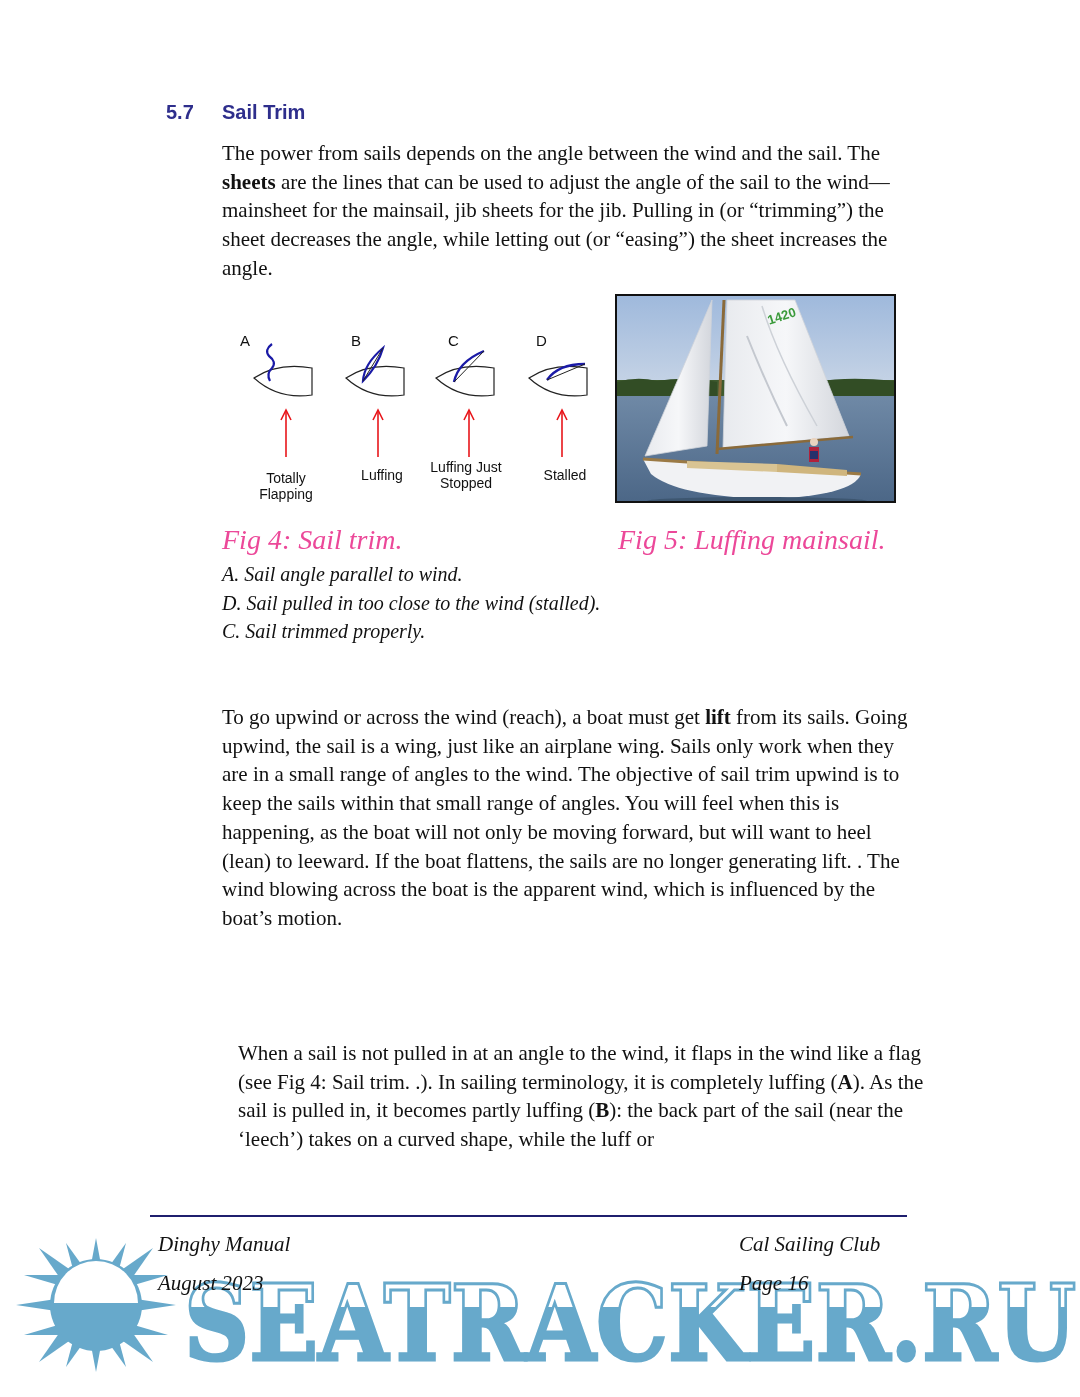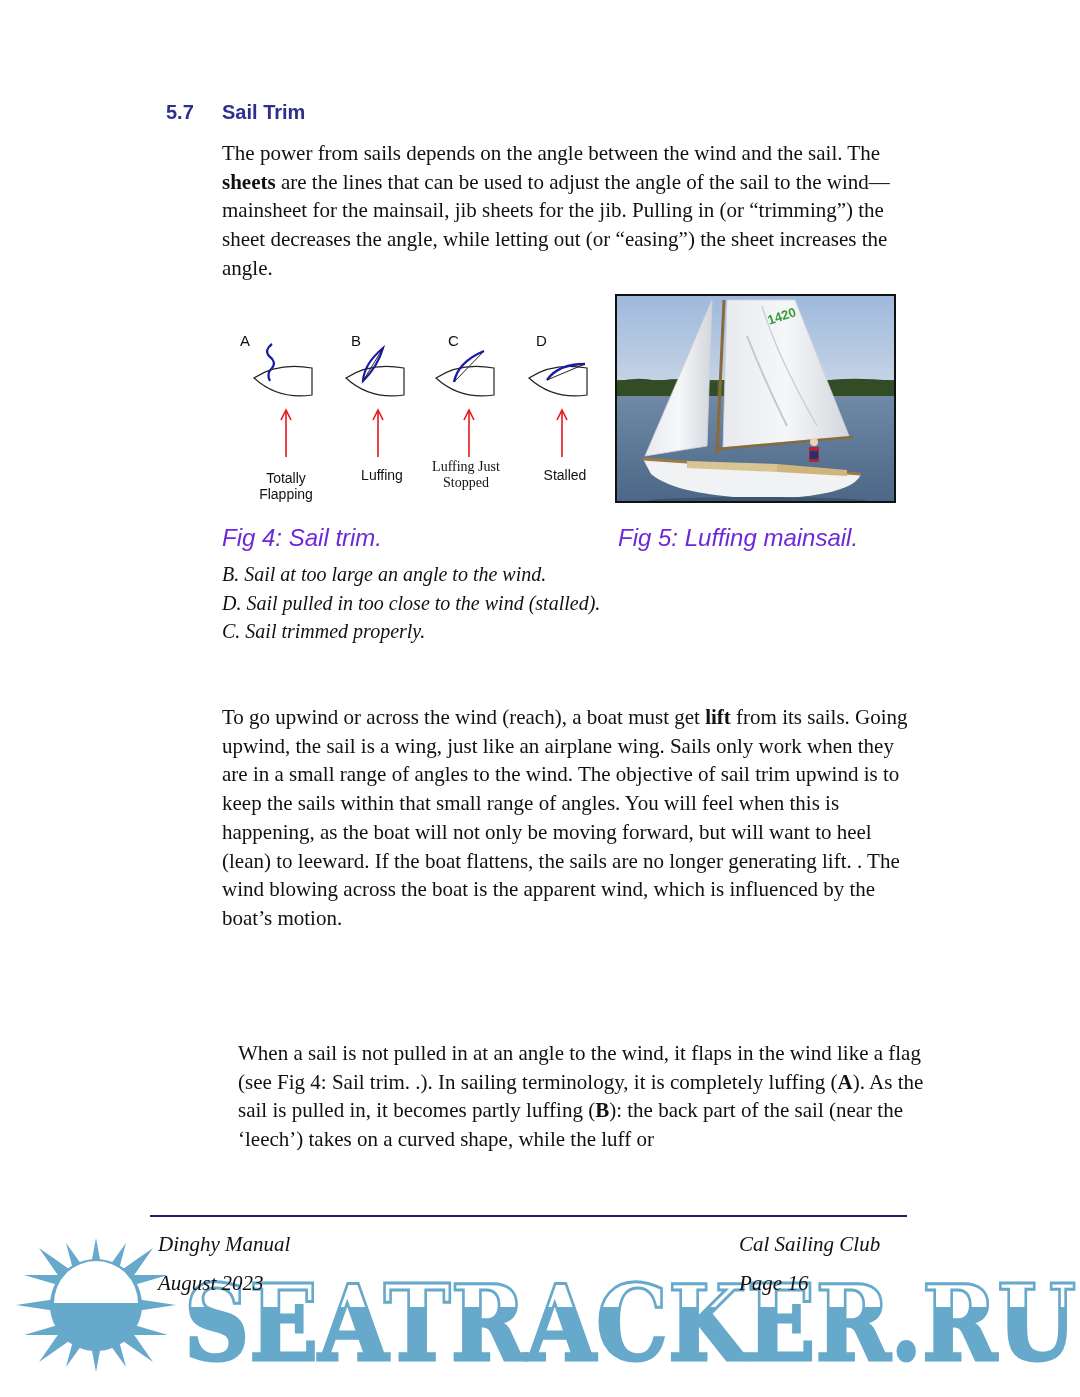--- a/index.html
+++ b/index.html
@@ -17,21 +17,21 @@
   #para-lift { top: 703px; }
   #para-downwind { top: 942px; }
   #para-luffing { top: 1039px; margin-left: 16px; }
 
   .fig4 { position: absolute; left: 228px; top: 322px; width: 375px; height: 180px; }
   .fig4 svg { display: block; }
   .fig4-label { position: absolute; font-family: "Liberation Sans", "DejaVu Sans", sans-serif; font-size: 14px; color: #111; text-align: center; line-height: 16px; }
 
   .fig5 { position: absolute; left: 615px; top: 294px; width: 281px; height: 209px; border: 2px solid #111; box-sizing: border-box; overflow: hidden; }
 
-  .caption { position: absolute; font-family: Liberation Sans, sans-serif; font-style: italic; font-size: 24px; color: #6d28d9; white-space: nowrap; }
+  .caption { position: absolute; font-family: Liberation Serif, serif; font-style: italic; font-size: 28px; color: #ec4899; white-space: nowrap; }
   .legend { position: absolute; left: 222px; top: 560px; font-family: "Liberation Serif", "DejaVu Serif", serif; font-style: italic; font-size: 20px; line-height: 28.7px; color: #111; }
   .legend div { white-space: nowrap; }
 
   .footer-rule { position: absolute; left: 150px; top: 1215px; width: 757px; height: 2px; background: #1f1f6e; }
   .footer-text { position: absolute; font-family: "Liberation Serif", "DejaVu Serif", serif; font-style: italic; font-size: 21px; color: #111; white-space: nowrap; z-index: 3; }
 
   .watermark { position: absolute; left: 16px; top: 1235px; width: 992px; height: 162px; z-index: 2; pointer-events: none; }
 </style>
 </head>
 <body>
@@ -91,21 +91,21 @@
     <div class="fig4-label" style="left:220px; top:11px; font-size:15px;">C</div>
     <div class="fig4-label" style="left:308px; top:11px; font-size:15px;">D</div>
 
     <div class="fig4-label" style="left:18px; top:148px; width:80px;">
       <div>Totally</div>
         <div>Flapping</div>
     </div>
     <div class="fig4-label" style="left:114px; top:145px; width:80px;">
       <div>Luffing</div>
     </div>
-    <div class="fig4-label" style="left:193px; top:137px; width:90px;font-family:Liberation Serif, serif;">
+    <div class="fig4-label" style="left:193px; top:137px; width:90px;">
       <div>Luffing Just</div>
         <div>Stopped</div>
     </div>
     <div class="fig4-label" style="left:297px; top:145px; width:80px;">
       <div>Stalled</div>
     </div>
   </div>
 
   <div class="fig5">
     <svg width="277" height="205" viewBox="0 0 277 205">
@@ -150,21 +150,21 @@
       <path d="M70,165 L160,168 L160,176 L70,172 Z" fill="#d9c493"></path>
       <path d="M160,168 L230,174 L230,180 L160,176 Z" fill="#cfb57d"></path>
       <ellipse cx="140" cy="205" rx="110" ry="4" fill="#3d5670"></ellipse>
     </svg>
   </div>
 
   <div class="caption" style="left:222px; top:524px;">Fig 4: Sail trim.</div>
   <div class="caption" style="left:618px; top:524px;">Fig 5: Luffing mainsail.</div>
 
   <div class="legend">
-    <div>B. Sail at too large an angle to the wind.</div>
+    <div>A. Sail angle parallel to wind.</div>
     <div>D. Sail pulled in too close to the wind (stalled).</div>
     <div>C. Sail trimmed properly.</div>
   </div>
 
   <div class="body-text" id="para-lift">
     <p><span>To go upwind or across the wind (reach), a boat must get </span><b>lift</b><span> from its sails. Going upwind, the sail is a wing, just like an airplane wing. Sails only work when they are in a small range of angles to the wind. The objective of sail trim upwind is to keep the sails within that small range of angles. You will feel when this is happening, as the boat will not only be moving forward, but will want to heel (lean) to leeward. If the boat flattens, the sails are no longer generating lift. . The wind blowing across the boat is the apparent wind, which is influenced by the boat’s motion.</span></p>
   </div>
 
 
   <div class="body-text" id="para-luffing">

